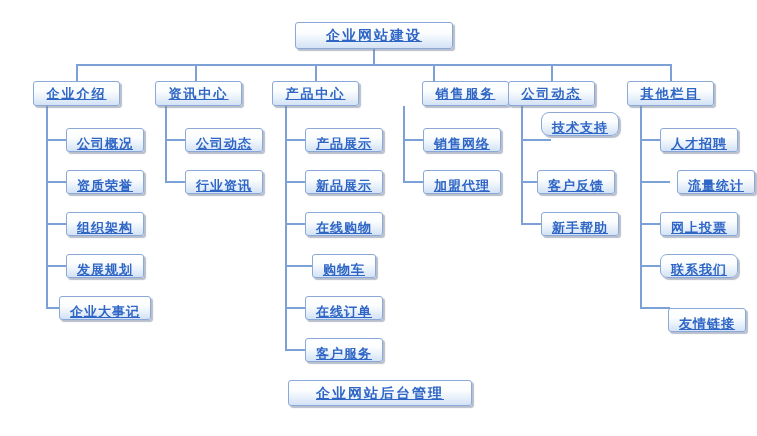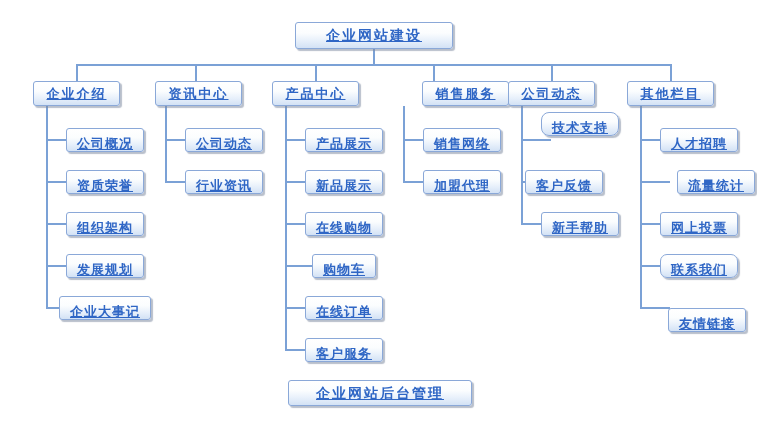--- a/index.html
+++ b/index.html
@@ -125,21 +125,21 @@
       <div class="node node-child" style="left: 344px; top: 170px;">新品展示</div>
       <div class="node node-child" style="left: 344px; top: 212px;">在线购物</div>
       <div class="node node-child" style="left: 344px; top: 254px;">购物车</div>
       <div class="node node-child" style="left: 344px; top: 296px;">在线订单</div>
       <div class="node node-child" style="left: 344px; top: 338px;">客户服务</div>
       <div class="node node-header" style="left: 390px; margin-left: 32px;">销售服务</div>
       <div class="node node-child" style="left: 462px; top: 128px;">销售网络</div>
       <div class="node node-child" style="left: 462px; top: 170px;">加盟代理</div>
       <div class="node node-header" style="left: 508px;">公司动态</div>
       <div class="node node-child" style="left: 580px; top: 112px; border-radius: 8px;">技术支持</div>
-      <div class="node node-child" style="left: 564px; top: 170px;">客户反馈</div>
+      <div class="node node-child" style="left: 576px; top: 170px;">客户反馈</div>
       <div class="node node-child" style="left: 580px; top: 212px;">新手帮助</div>
       <div class="node node-header" style="left: 627px;">其他栏目</div>
       <div class="node node-child" style="left: 699px; top: 128px;">人才招聘</div>
       <div class="node node-child" style="left: 699px; top: 170px; margin-left: 17px;">流量统计</div>
       <div class="node node-child" style="left: 699px; top: 212px;">网上投票</div>
       <div class="node node-child" style="left: 699px; top: 254px; border-radius: 7px;">联系我们</div>
       <div class="node node-child" style="left: 699px; top: 308px; margin-left: 8px;">友情链接</div>
     </div>
 
   <div class="node node-footer">企业网站后台管理</div>

